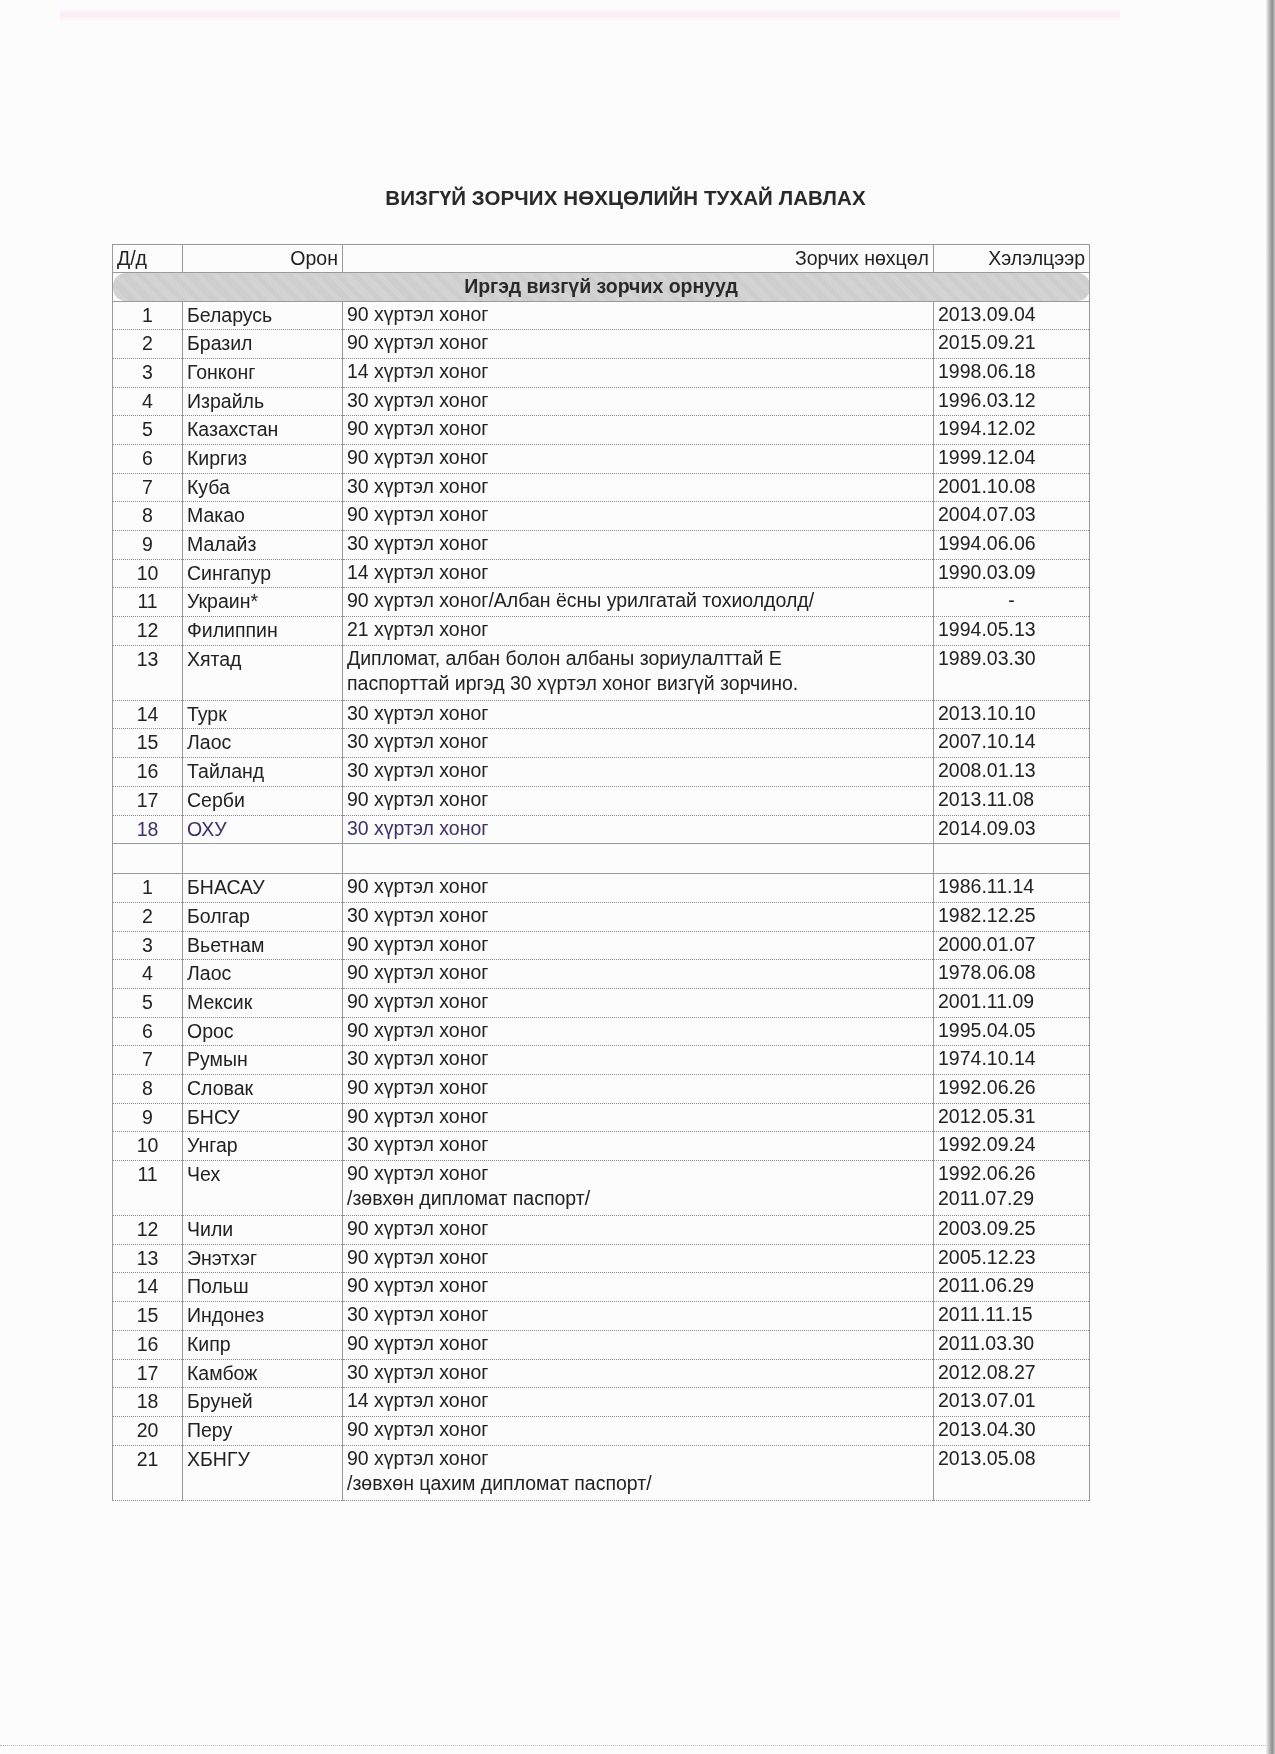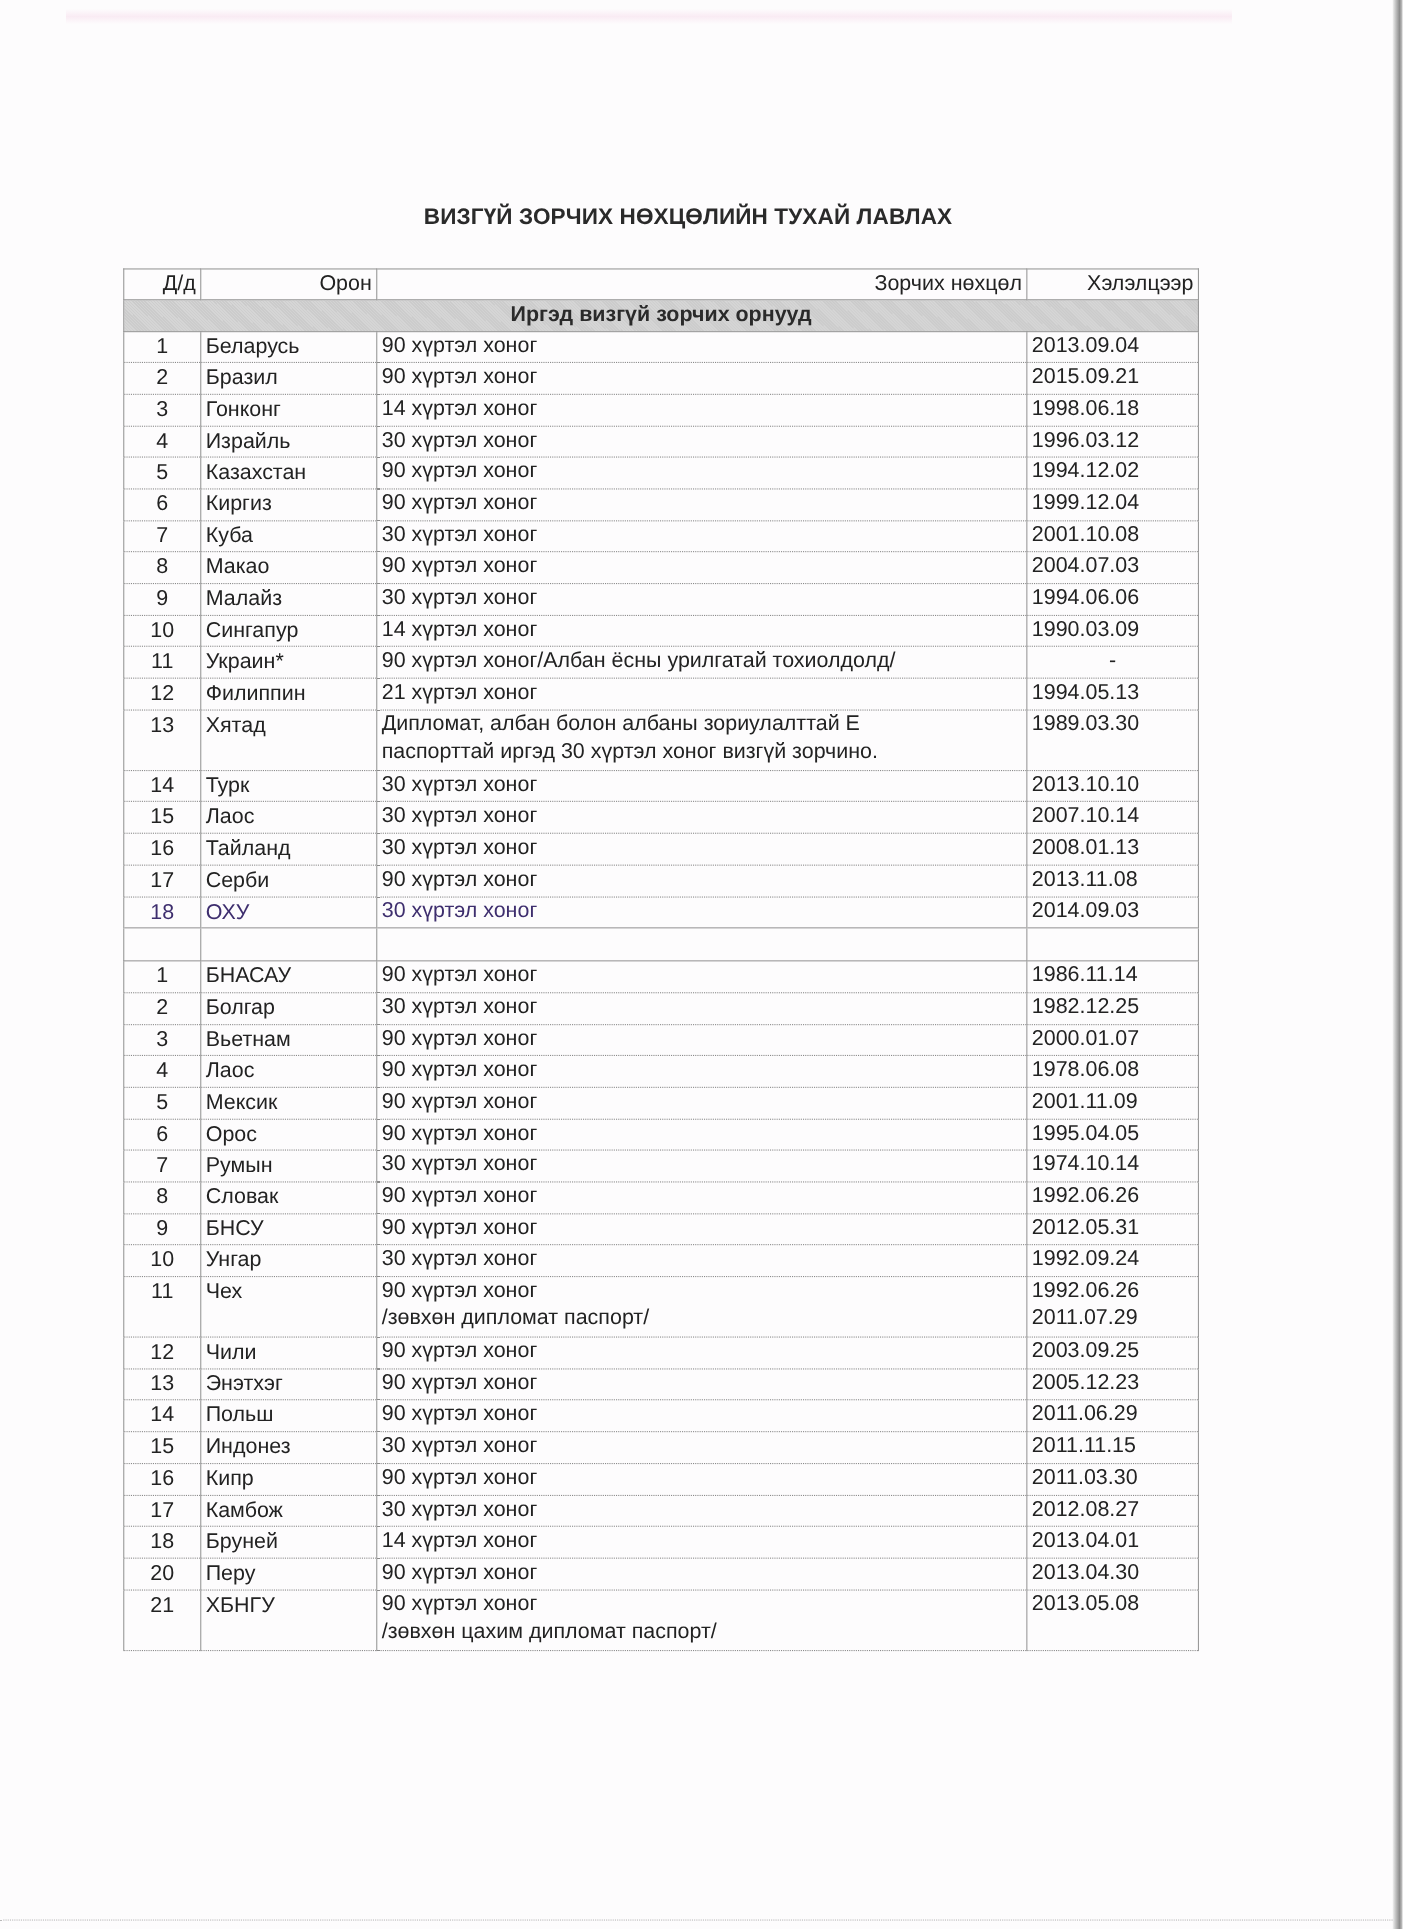--- a/index.html
+++ b/index.html
@@ -36,24 +36,24 @@
   table.main col.c-country { width: 160px; }
   table.main col.c-cond { width: 591px; }
   table.main col.c-date { width: 156px; }
   table.main td, table.main th {
     border: 1px solid #9a9a9a;
     padding: 0 4px; height: 27.7px; line-height: 26px;
     font-weight: normal; white-space: nowrap; vertical-align: top;
   }
   table.main tr.row td { border-top: 1px dotted #8a8a8a; border-bottom: 1px dotted #8a8a8a; }
   table.main th { text-align: right; height: 27px; }
-  table.main th.th-num { text-align: right; }
+  table.main th.th-num { text-align: left; }
   tr.section td {
     background: repeating-linear-gradient(45deg, #c9c9c9 0 1px, #d8d8d8 1px 2px);
-    text-align: center; font-weight: bold; color: #2a2a2a; height: 27.5px;
+    text-align: center; font-weight: bold; color: #2a2a2a; height: 27.5px; border-radius: 13px;
   }
   td.num { text-align: center; }
   td.country { text-align: left; padding-left: 3px; }
   td.cond { }
   td.date { text-align: left; padding-right: 18px; }
   tr.tall td { height: 54px; }
   .line2 { display: block; line-height: 25px; }
   .bold { font-weight: normal; }
   tr.blank td { height: 29px; }
   .purple { color: #3e2e6e; }
@@ -451,21 +451,21 @@
           <span class="line2">2012.08.27</span>
         </td>
       </tr>
       <tr class="row">
         <td class="num">18</td>
         <td class="country">Бруней</td>
         <td class="cond">
           <span class="line2">14 хүртэл хоног</span>
         </td>
         <td class="date">
-          <span class="line2">2013.04.01</span>
+          <span class="line2">2013.07.01</span>
         </td>
       </tr>
       <tr class="row">
         <td class="num">20</td>
         <td class="country">Перу</td>
         <td class="cond">
           <span class="line2">90 хүртэл хоног</span>
         </td>
         <td class="date">
           <span class="line2">2013.04.30</span>

